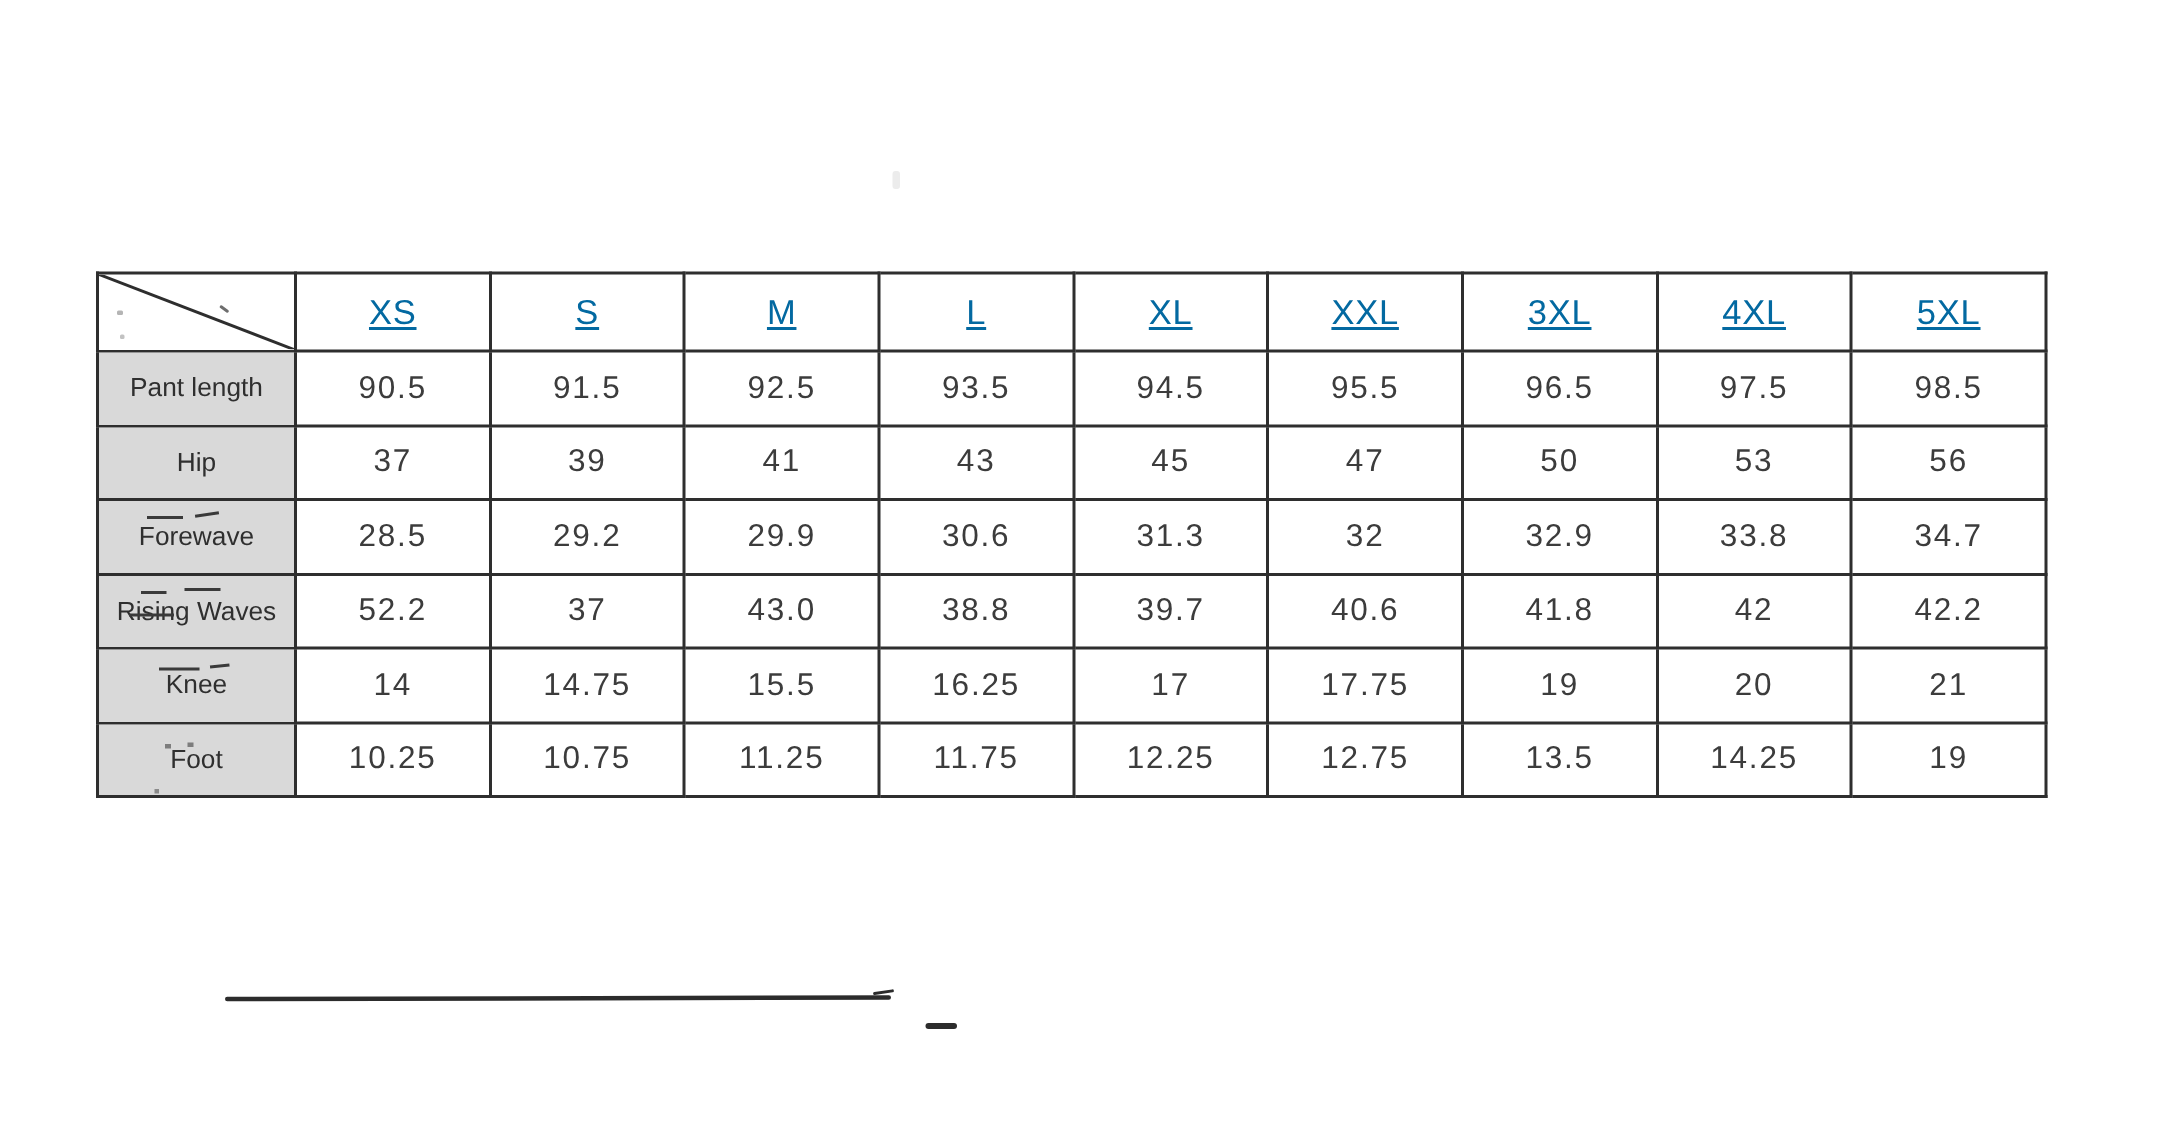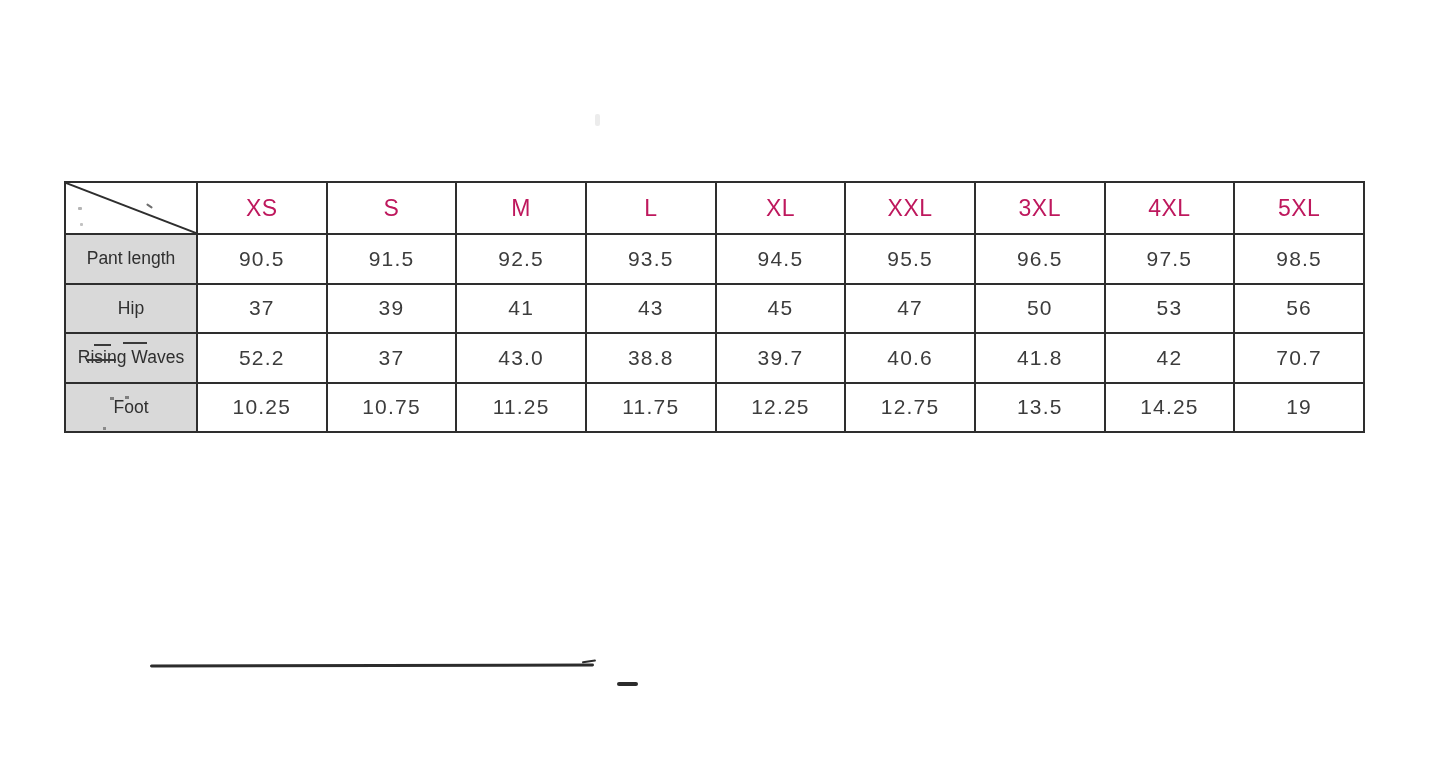--- a/index.html
+++ b/index.html
@@ -32,21 +32,22 @@
     vertical-align:middle;
     font-weight:normal;
     overflow:hidden;
   }
   thead tr{ height:52px; }
   tbody tr{ height:49.5px; }
   th.colh{
     background:#ffffff;
     font-size:23px;
     letter-spacing:0.5px;
-    color:#be185d;
+    color:#0369a1;
+    text-decoration:underline;
   }
   th.corner{
     position:relative;
     background:#ffffff;
     padding:0;
   }
   th.corner svg{ position:absolute; inset:0; width:100%; height:100%; display:block; }
   .cmark{ position:absolute; background:#9a9a9a; border-radius:1px; }
   .cm1{ left:12px; top:24px; width:4px; height:3px; background:#b5b5b5; }
   .cm2{ left:14px; top:40px; width:3px; height:3px; background:#c2c2c2; }
@@ -166,30 +167,54 @@
           <td>39</td>
           <td>41</td>
           <td>43</td>
           <td>45</td>
           <td>47</td>
           <td>50</td>
           <td>53</td>
           <td>56</td>
         </tr>
         <tr>
+          <th class="lbl" data-key="forewave">Forewave<i class="a1"></i><i class="a2"></i></th>
+          <td>28.5</td>
+          <td>29.2</td>
+          <td>29.9</td>
+          <td>30.6</td>
+          <td>31.3</td>
+          <td>32</td>
+          <td>32.9</td>
+          <td>33.8</td>
+          <td>34.7</td>
+        </tr>
+        <tr>
           <th class="lbl" data-key="rising-waves">Rising Waves<i class="a1"></i><i class="a2"></i><i class="a3"></i></th>
           <td>52.2</td>
           <td>37</td>
           <td>43.0</td>
           <td>38.8</td>
           <td>39.7</td>
           <td>40.6</td>
           <td>41.8</td>
           <td>42</td>
-          <td>70.7</td>
+          <td>42.2</td>
+        </tr>
+        <tr>
+          <th class="lbl" data-key="knee">Knee<i class="a1"></i><i class="a2"></i></th>
+          <td>14</td>
+          <td>14.75</td>
+          <td>15.5</td>
+          <td>16.25</td>
+          <td>17</td>
+          <td>17.75</td>
+          <td>19</td>
+          <td>20</td>
+          <td>21</td>
         </tr>
         <tr>
           <th class="lbl" data-key="foot">Foot<i class="a1"></i><i class="a2"></i><i class="a3"></i></th>
           <td>10.25</td>
           <td>10.75</td>
           <td>11.25</td>
           <td>11.75</td>
           <td>12.25</td>
           <td>12.75</td>
           <td>13.5</td>

